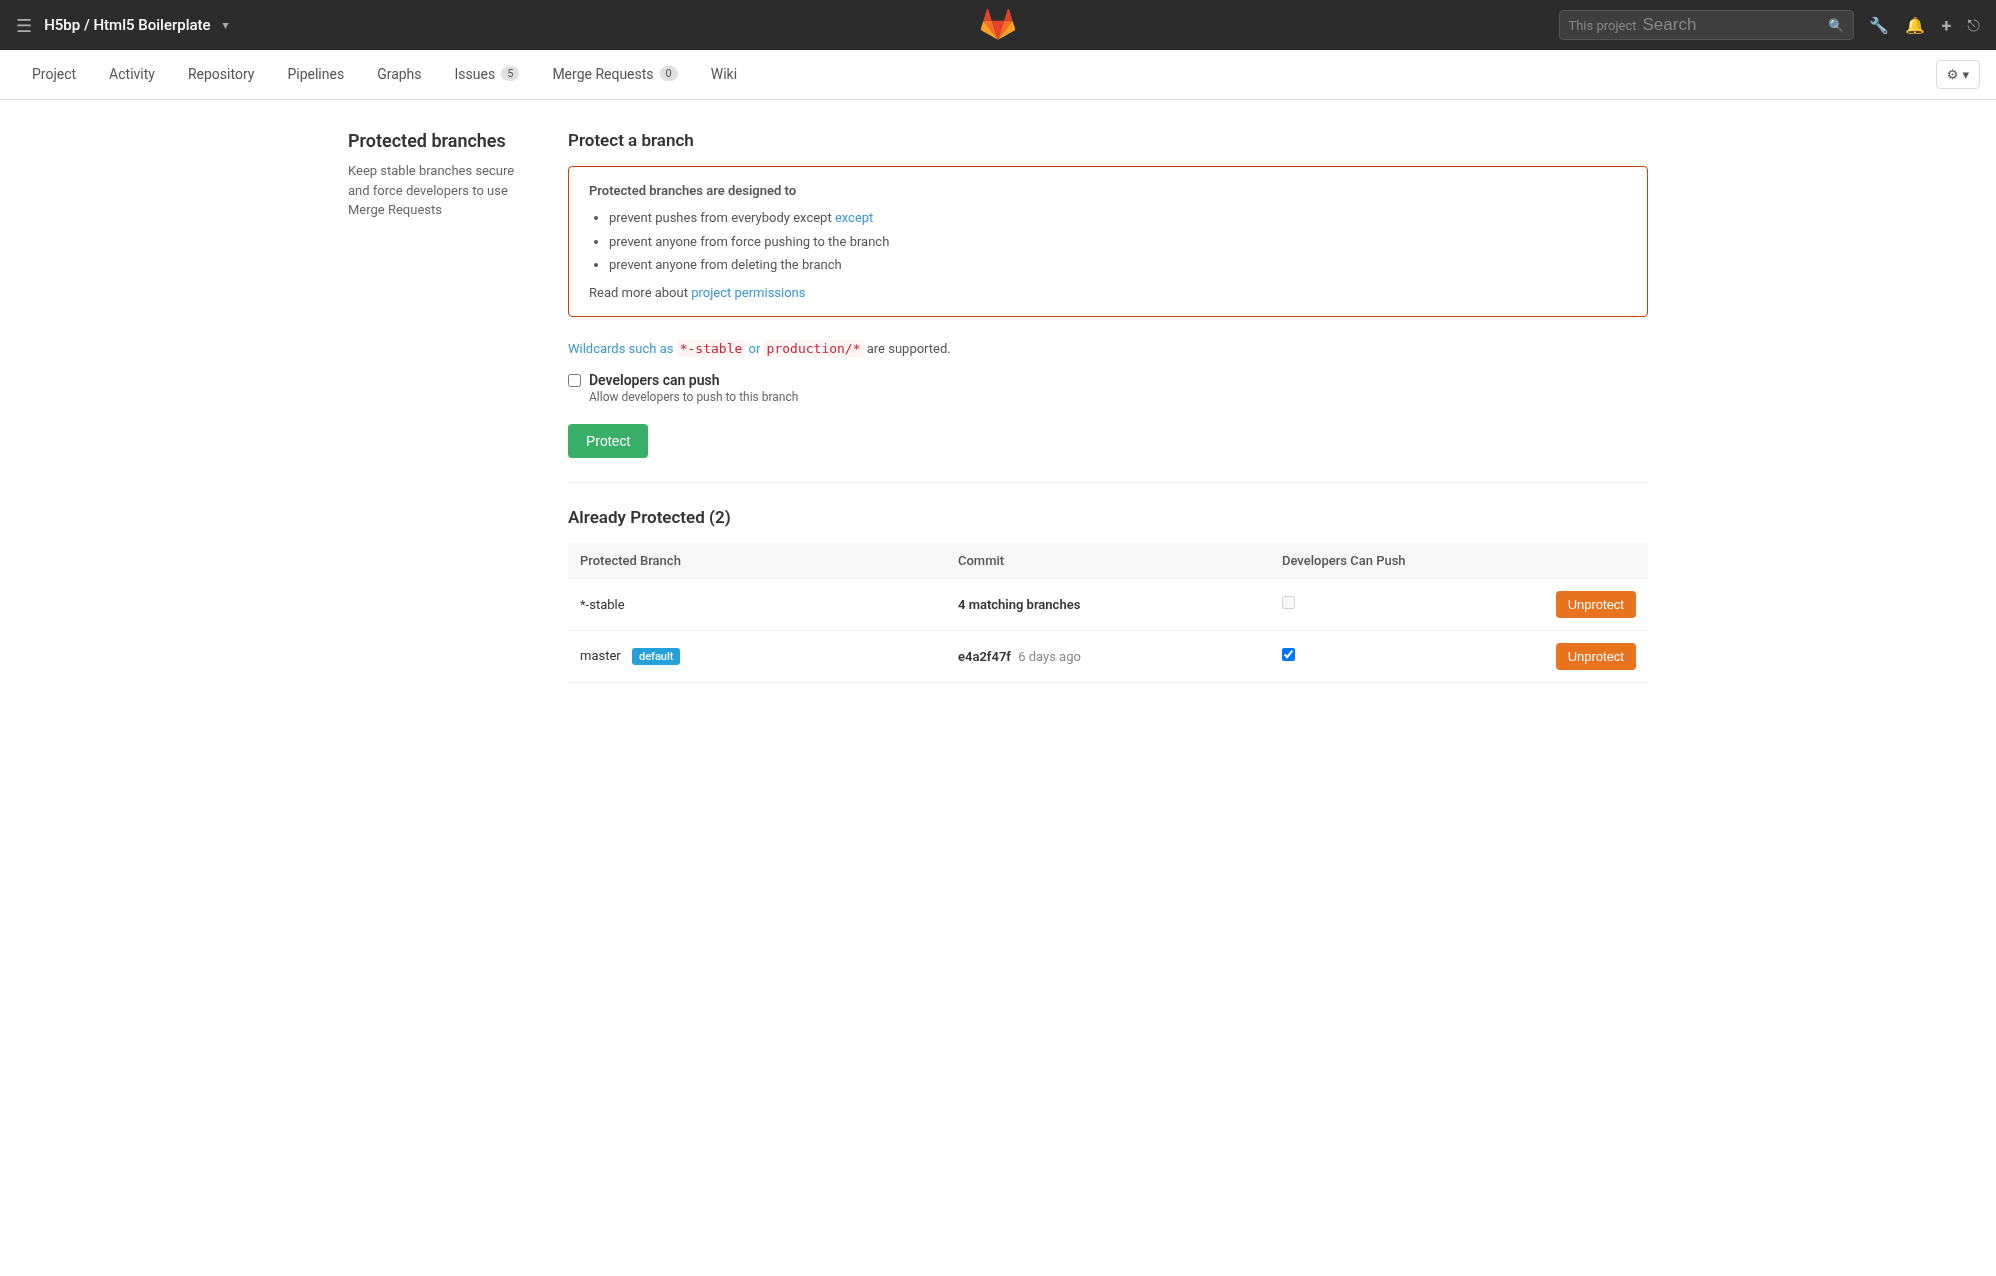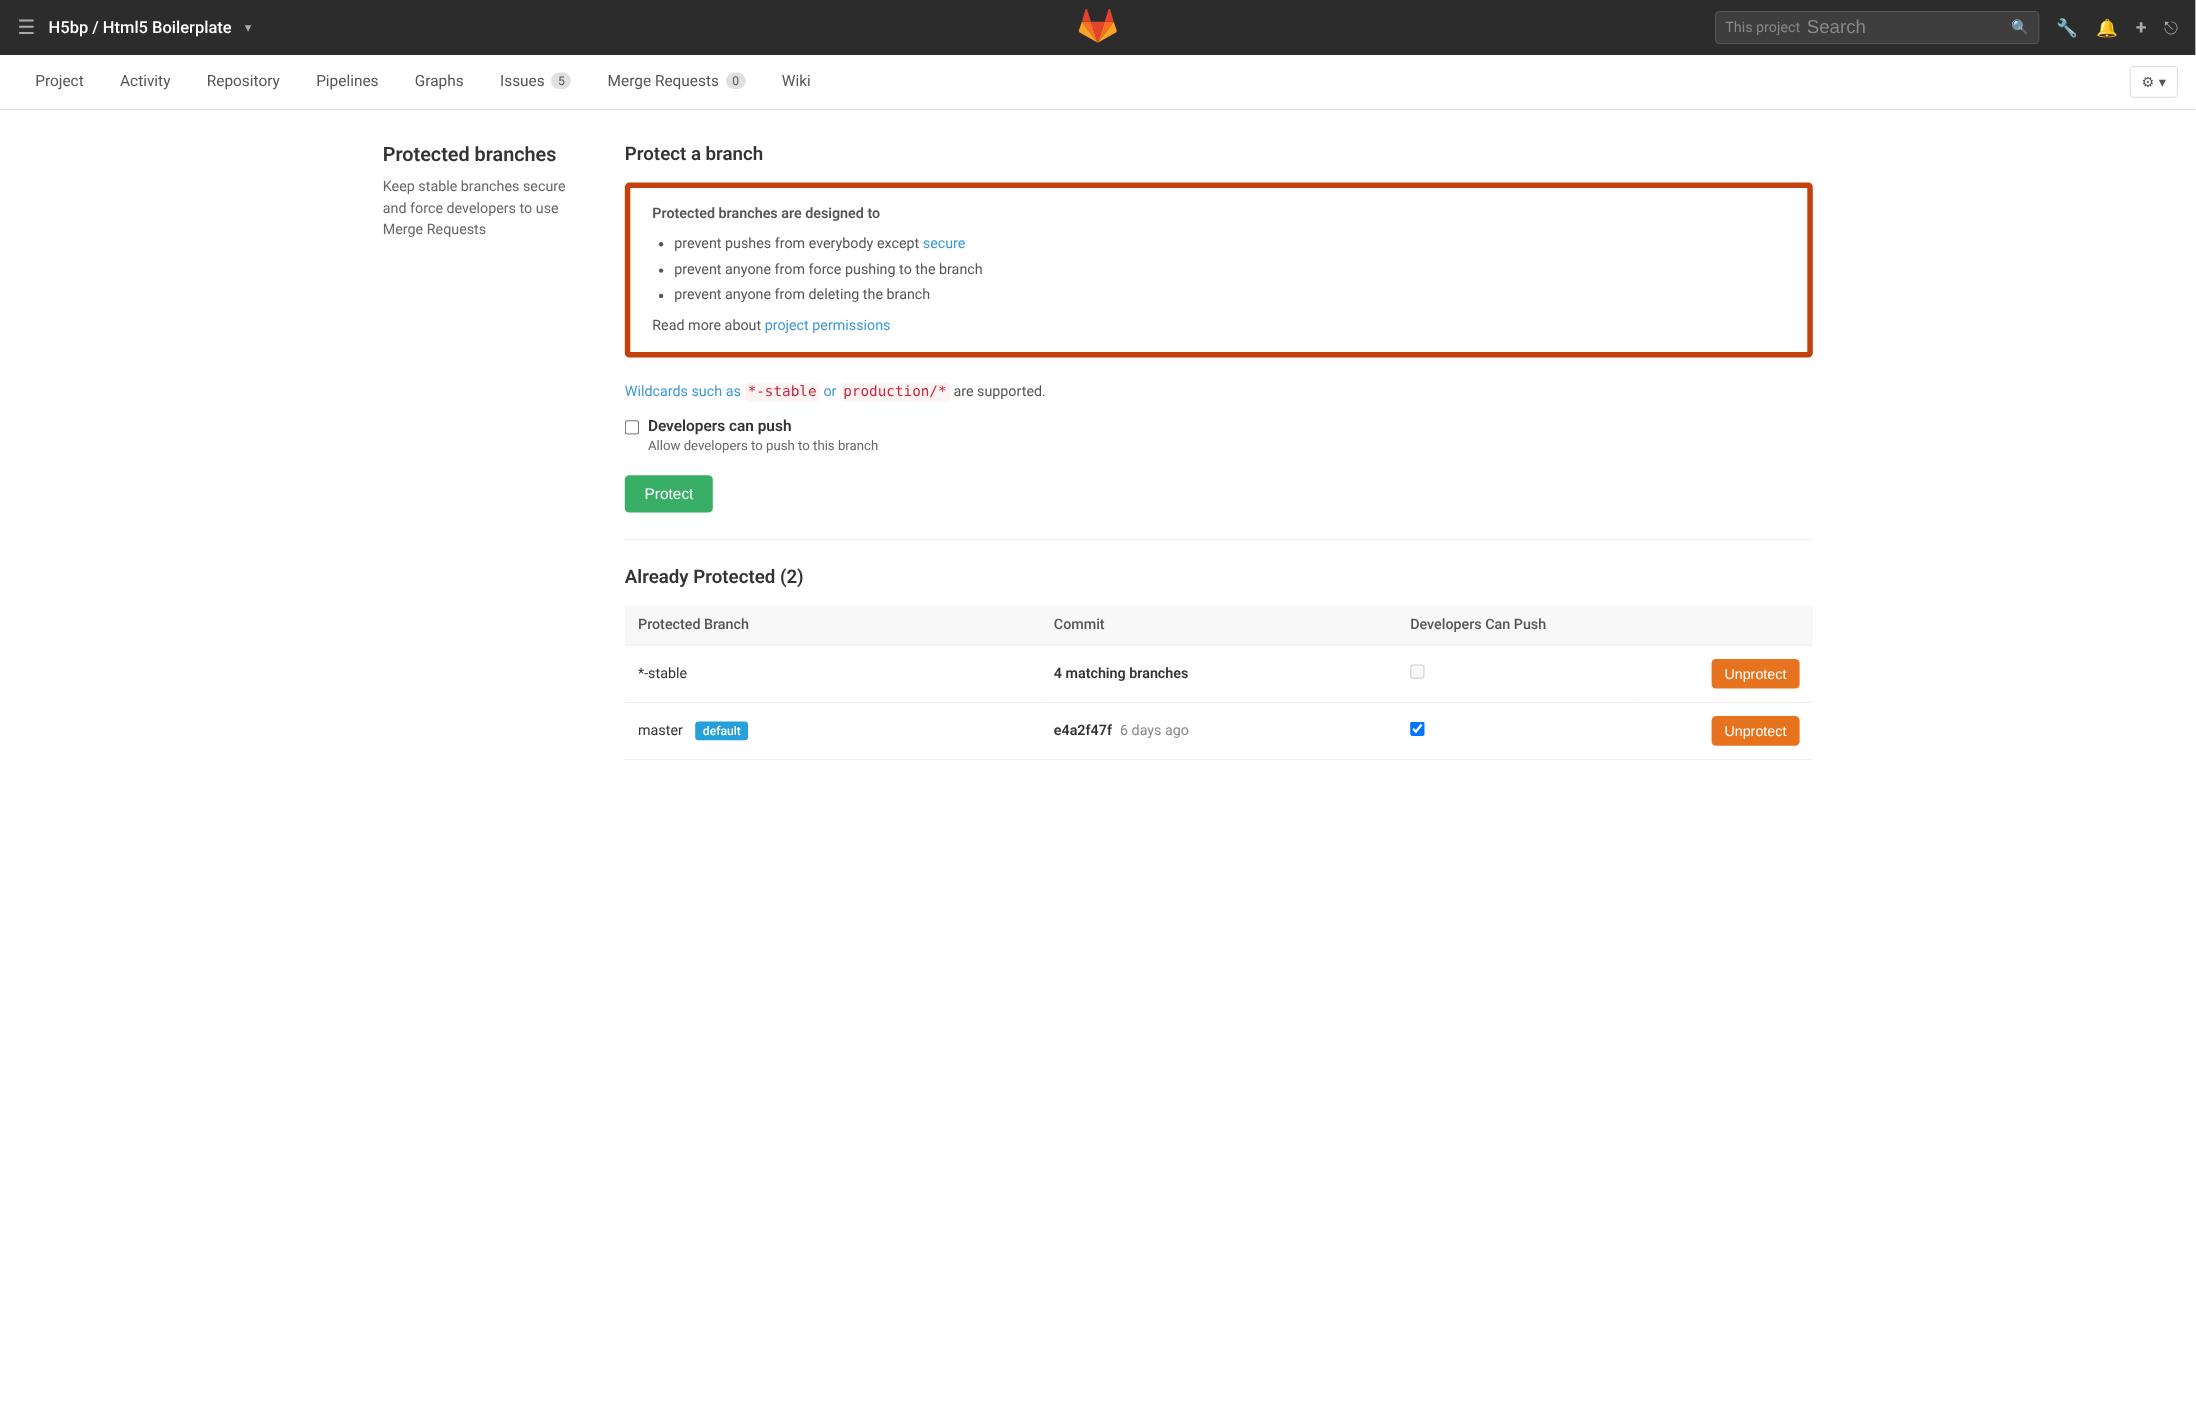--- a/index.html
+++ b/index.html
@@ -121,21 +121,21 @@
 
     .section-title {
       font-size: 17px;
       font-weight: 600;
       color: #333;
       margin-bottom: 16px;
     }
 
     
     .info-box {
-      border: 5px solid #c2410c;
+      border: 1px solid #c2410c;
       border-radius: 4px;
       padding: 16px 20px;
       background: #fff;
       margin-bottom: 24px;
     }
     .info-box-title {
       font-weight: 600;
       color: #333;
       margin-bottom: 10px;
     }
@@ -350,21 +350,21 @@
   </aside>
 
   <main class="main-content">
     <h3 class="section-title">Protect a branch</h3>
 
     
     <div class="info-box">
       <p class="info-box-title">Protected branches are designed to</p>
       <ul>
         <li>
-          prevent pushes from everybody except <a class="link-blue">secure</a>
+          prevent pushes from everybody except <a class="link-blue">except</a>
         </li>
         <li>prevent anyone from force pushing to the branch</li>
         <li>prevent anyone from deleting the branch</li>
       </ul>
       <p>
         <span>Read more about </span><a class="link-blue">project permissions</a>
       </p>
     </div>
 
     

